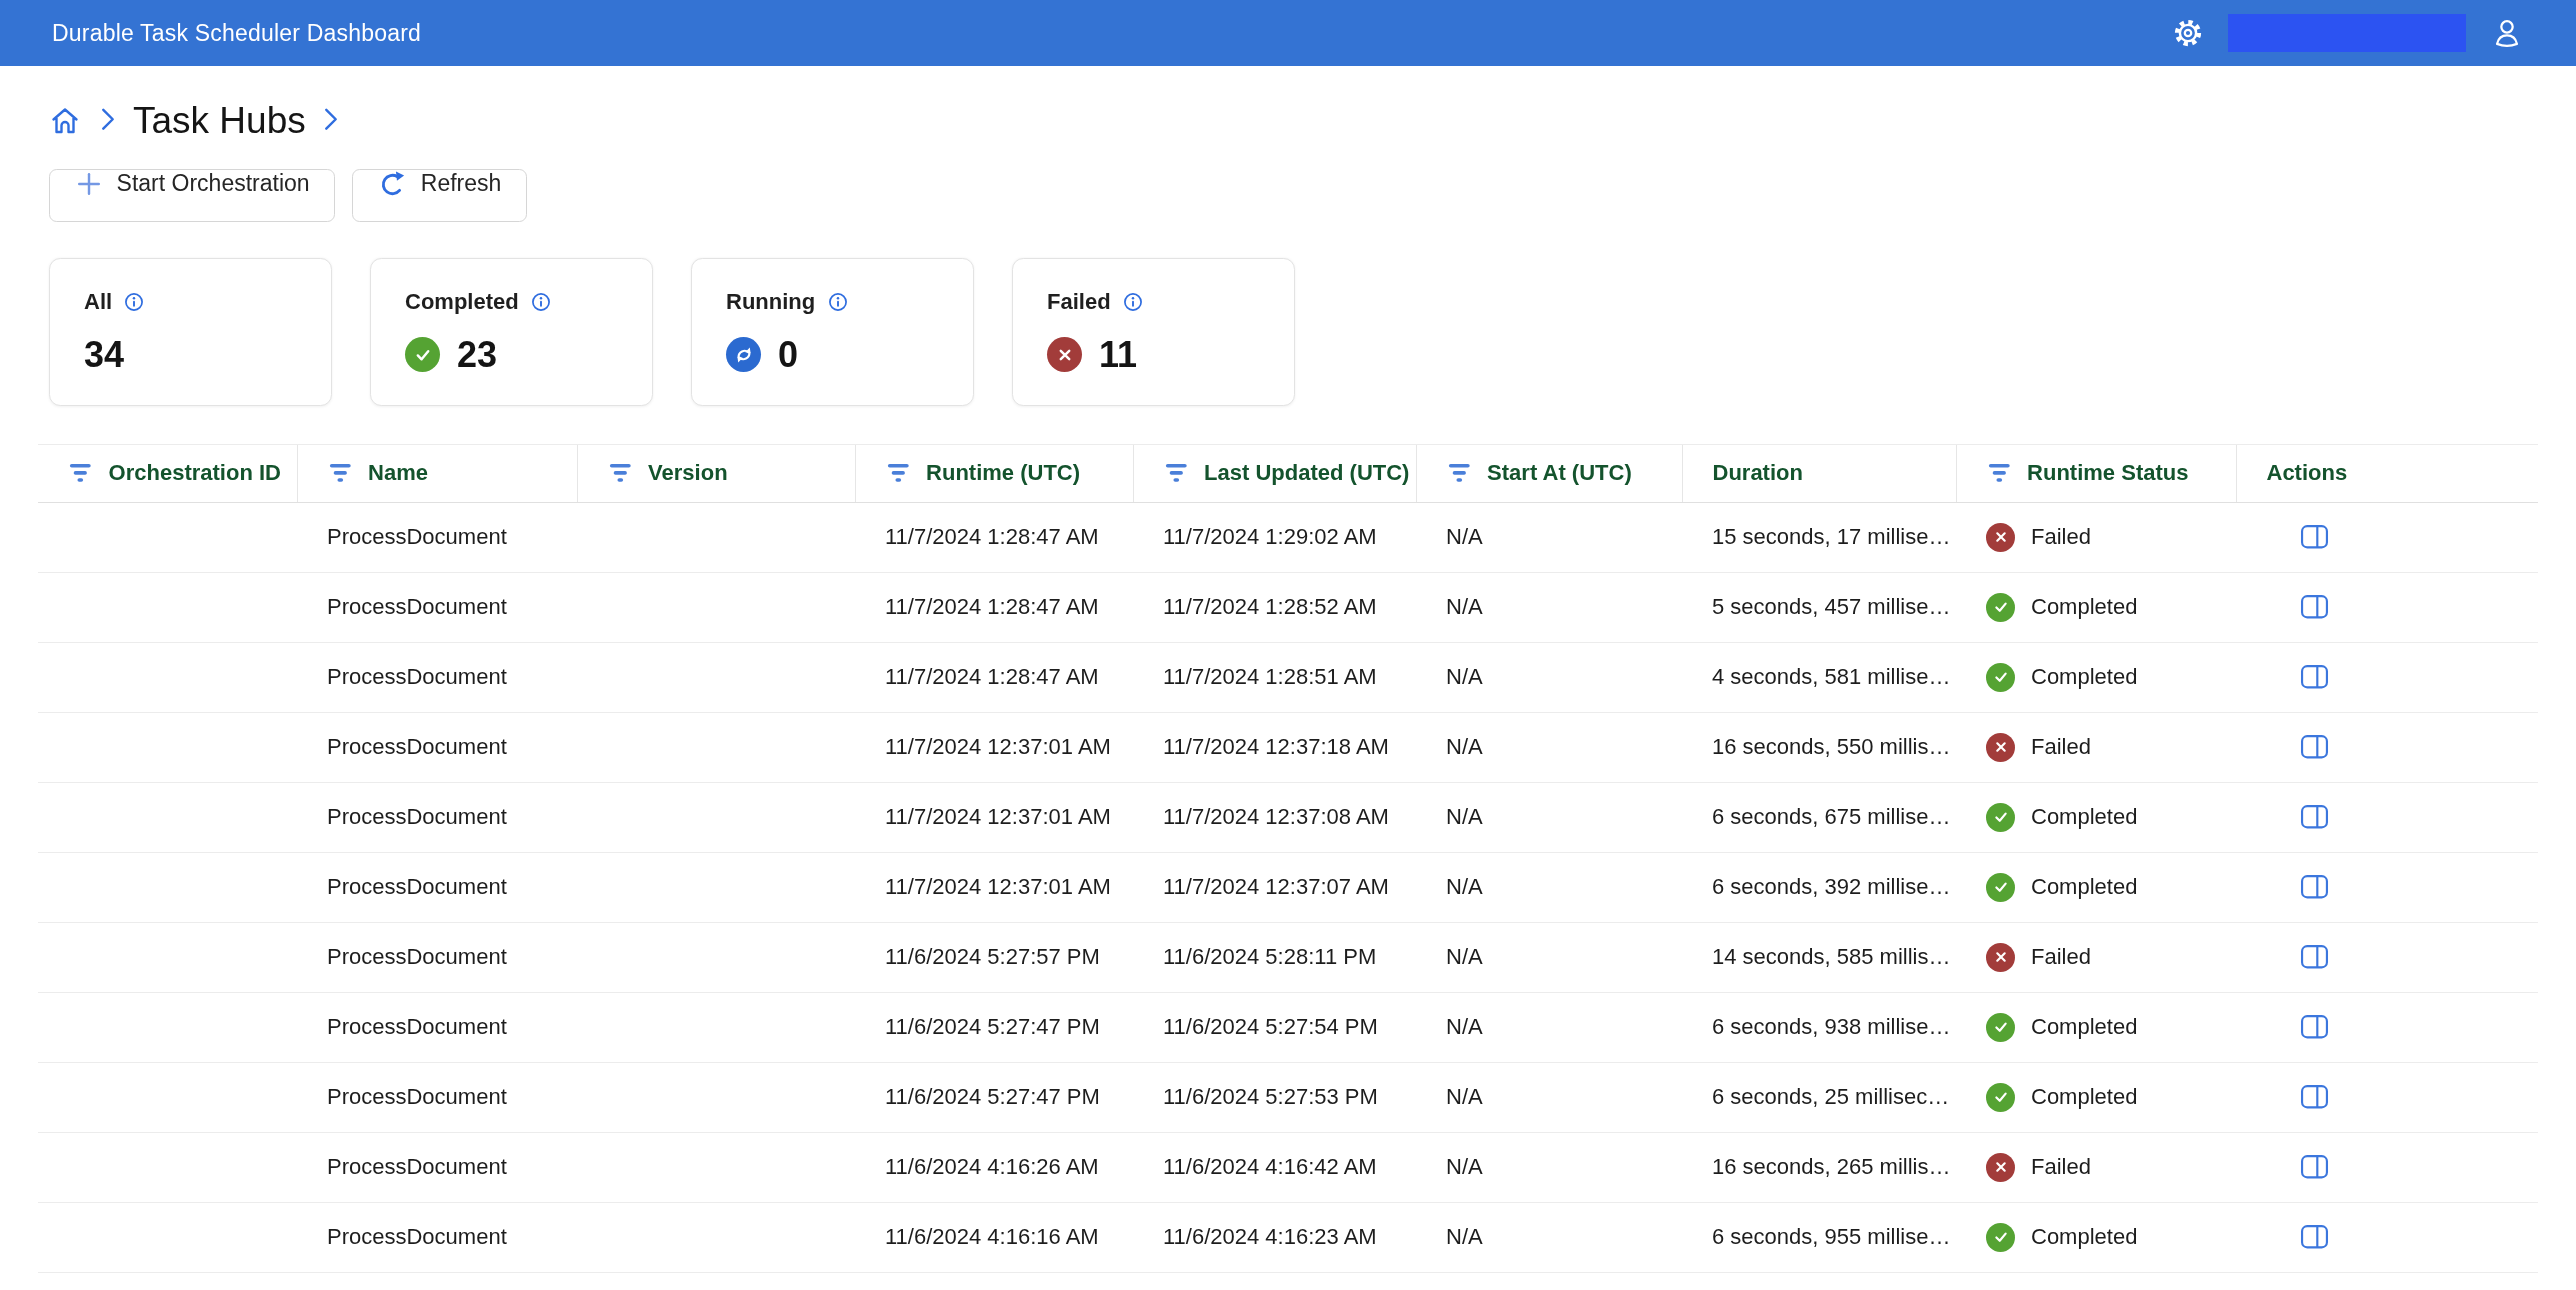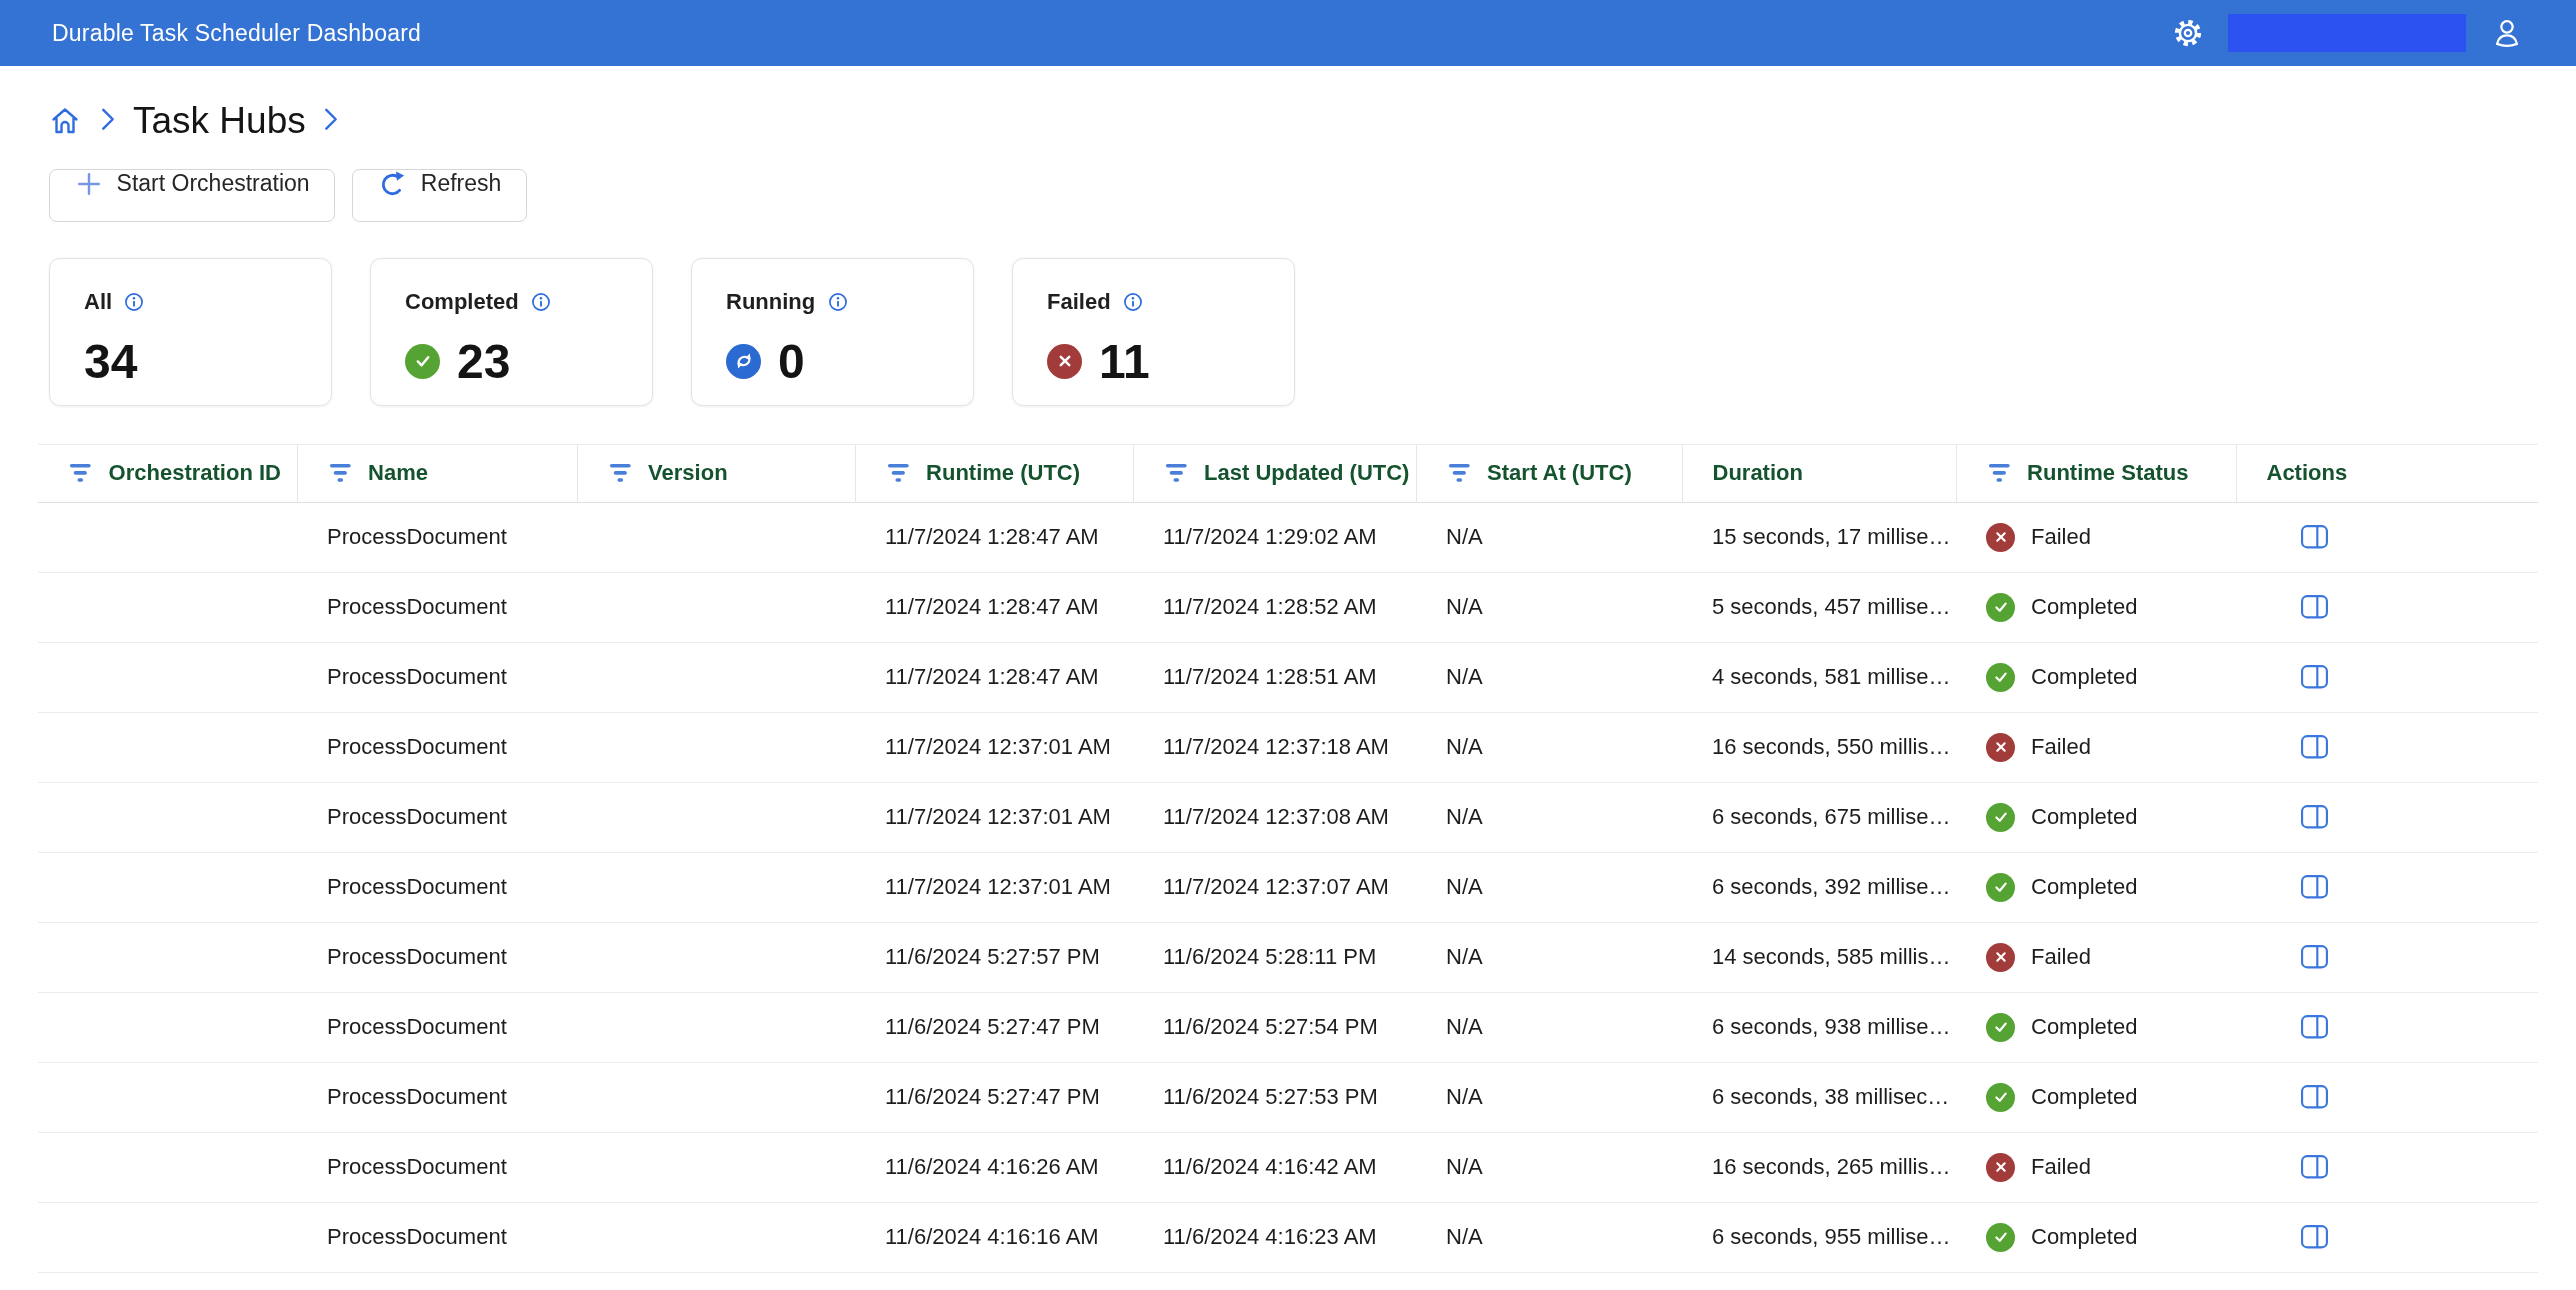--- a/index.html
+++ b/index.html
@@ -50,21 +50,21 @@
   .card {
     width:283px; height:148px; background:#fff;
     border:0.9px solid #e3e3e3; border-radius:11.3px;
     box-shadow:0 0.9px 2.8px rgba(0,0,0,.06);
     padding:30px 0 0 34px;
   }
   .card-label-row { display:flex; align-items:center; gap:12.3px; }
   .card-label { font-size:22px; font-weight:600; color:#1f1f1f; }
   .info-btn { background:none; border:none; padding:0; cursor:pointer; display:flex; }
   .card-value-row { display:flex; align-items:center; gap:17px; margin-top:19px; }
-  .card-value { font-size:48px; font-weight:600; color:#141414; }
+  .card-value { font-size:36px; font-weight:600; color:#141414; }
   .badge { width:35px; height:35px; border-radius:50%; display:flex; align-items:center; justify-content:center; }
   .badge.completed { background:#55a333; }
   .badge.running   { background:#2b6ad0; }
   .badge.failed    { background:#a23c3a; }
 
   
   .table-wrap { margin:38px 38px 0 38px; }
   table { width:100%; border-collapse:collapse; table-layout:fixed; }
   thead th {
     height:58px; text-align:left; padding:0 7.6px 0 30px;
@@ -593,21 +593,21 @@
     </td>
   </tr>
 
   <tr>
     <td><span></span></td>
     <td><span>ProcessDocument</span></td>
     <td><span></span></td>
     <td><span>11/6/2024 5:27:47 PM</span></td>
     <td><span>11/6/2024 5:27:53 PM</span></td>
     <td><span>N/A</span></td>
-    <td><span>6 seconds, 38 millisec…</span></td>
+    <td><span>6 seconds, 25 millisec…</span></td>
     <td>
       <span class="status-wrap">
         <span class="status-icon completed">
           <svg class="ic-check" width="16" height="16" viewBox="0 0 19 19">
                   <path d="M4 10 L8 14 L15 5.5" fill="none" stroke="#fff" stroke-width="2.6" stroke-linecap="round" stroke-linejoin="round"></path>
                 </svg>
 
         </span>
         <span>Completed</span>
       </span>

